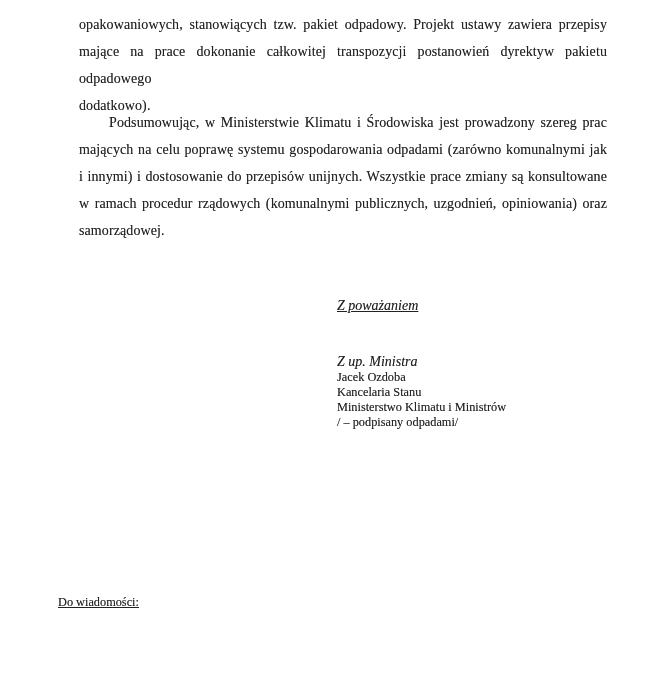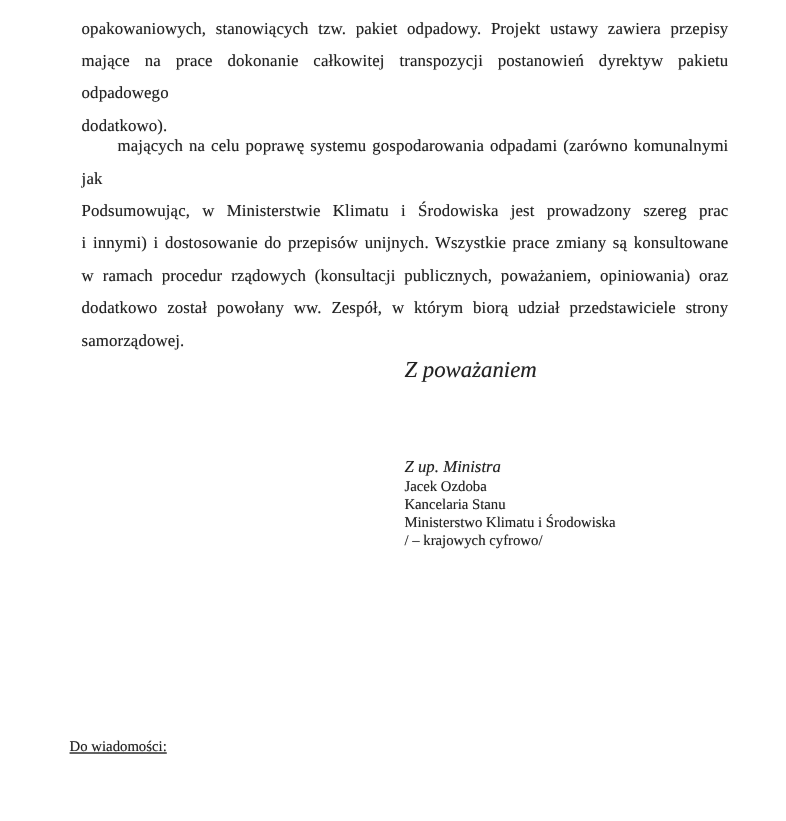--- a/index.html
+++ b/index.html
@@ -18,76 +18,75 @@
   }
   .para {
     position: absolute;
     left: 68px; width: 539px;
     font-size: 14px;
     line-height: 27px;
     letter-spacing: 0.1px;
   }
   .para1 { top: 11px; }
   .para2 { top: 109px; }
-  .lines > div { text-align: justify; text-align-last: justify; }
+  .lines > div { text-align: justify; text-align-last: justify; margin-left: 11px; }
   .lines > div:last-child { text-align-last: left; }
   .indent-first > div:first-child { text-indent: 30px; }
   .closing {
     position: absolute;
     left: 337px; top: 298px;
-    font-size: 19px;
+    font-size: 14px;
     font-style: italic;
+    text-decoration: underline;
   }
   .signature {
     position: absolute;
     left: 337px; top: 353px;
     font-size: 12.3px;
     line-height: 15px;
-    margin-top: 28px;
   }
   .sig-authority {
     font-size: 14px;
     font-style: italic;
     line-height: 17px;
   }
   .cc {
     position: absolute;
     left: 58px; top: 595px;
     font-size: 12.3px;
     line-height: 15.5px;
   }
-  .cc-heading { text-decoration: underline; margin-top: 20px; }
+  .cc-heading { text-decoration: underline; }
 </style>
 </head>
 <body>
 
 <div class="page">
 
   <div class="para para1 lines">
       <div>opakowaniowych, stanowiących tzw. pakiet odpadowy. Projekt ustawy zawiera przepisy</div>
       <div>mające na prace dokonanie całkowitej transpozycji postanowień dyrektyw pakietu odpadowego</div>
       <div>dodatkowo).</div>
     </div>
 
   <div class="para para2 lines indent-first">
+      <div>Podsumowując, w Ministerstwie Klimatu i Środowiska jest prowadzony szereg prac</div>
       <div>mających na celu poprawę systemu gospodarowania odpadami (zarówno komunalnymi jak</div>
-      <div>Podsumowując, w Ministerstwie Klimatu i Środowiska jest prowadzony szereg prac</div>
       <div>i innymi) i dostosowanie do przepisów unijnych. Wszystkie prace zmiany są konsultowane</div>
-      <div>w ramach procedur rządowych (konsultacji publicznych, poważaniem, opiniowania) oraz</div>
-      <div>dodatkowo został powołany ww. Zespół, w którym biorą udział przedstawiciele strony</div>
+      <div>w ramach procedur rządowych (komunalnymi publicznych, uzgodnień, opiniowania) oraz</div>
       <div>samorządowej.</div>
     </div>
 
   <div class="closing">Z poważaniem</div>
 
   <div class="signature">
     <div class="sig-authority">Z up. Ministra</div>
     <div class="sig-name">Jacek Ozdoba</div>
     <div class="sig-title">Kancelaria Stanu</div>
-    <div class="sig-org">Ministerstwo Klimatu i Środowiska</div>
-    <div class="sig-digital">/ – krajowych cyfrowo/</div>
+    <div class="sig-org">Ministerstwo Klimatu i Ministrów</div>
+    <div class="sig-digital">/ – podpisany odpadami/</div>
   </div>
 
   <div class="cc">
     <div class="cc-heading">Do wiadomości:</div>
   </div>
 
 </div>
 
 </body></html>

